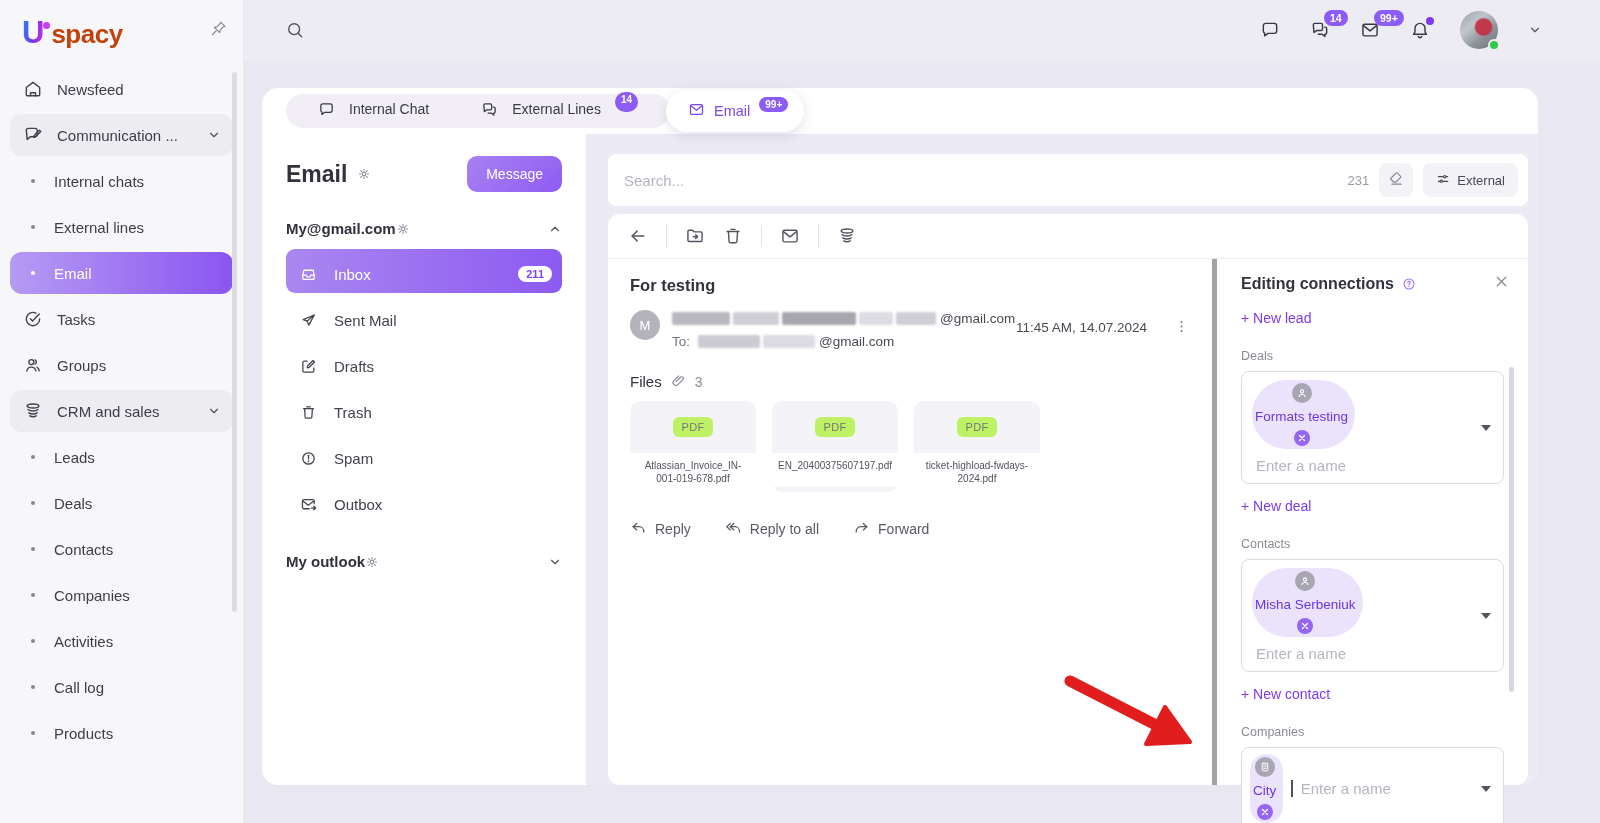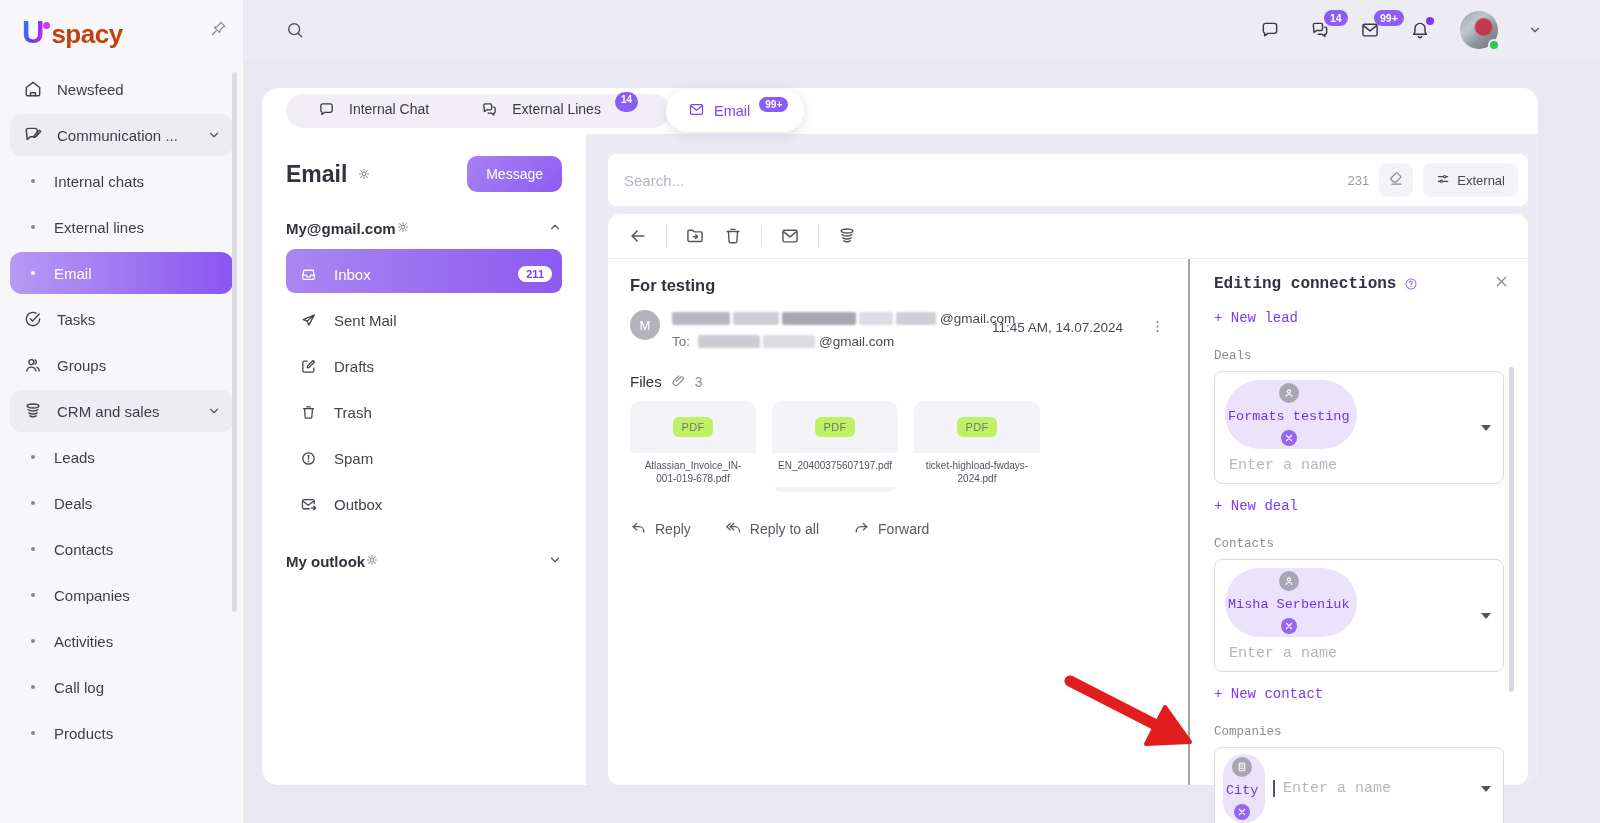--- a/index.html
+++ b/index.html
@@ -62,21 +62,21 @@
 
   .card-body { flex:1; display:flex; min-height:0; }
 
   
   .mailnav { width:324px; background:#fff; border-radius:0 0 0 16px; padding:22px 24px; flex:0 0 auto; }
   .mn-head { display:flex; align-items:center; }
   .mn-title { font-size:23px; font-weight:600; color:#33313c; margin-right:10px; }
   .gear { color:#8a8894; display:flex; cursor:pointer; }
   .msg-btn { margin-left:auto; background:linear-gradient(135deg,#a881f2,#8f5cf3); color:#fff; border:none;
              font-size:14px; padding:10px 19px; border-radius:10px; cursor:pointer; font-family:inherit; }
-  .acct-row { display:flex; align-items:flex-start; margin-top:28px; }
+  .acct-row { display:flex; align-items:center; margin-top:28px; }
   .acct-name { font-size:15px; font-weight:bold; color:#33313c; }
   .acct-row .chev { margin-left:auto; color:#55525e; display:flex; cursor:pointer; }
   .folders { margin-top:12px; }
   .folder { display:flex; align-items:center; gap:17px; height:44px; margin-bottom:2px; padding:6px 10px 0 14px;
             border-radius:9px; font-size:15px; color:#44424d; cursor:pointer; }
   .folder .f-ic { display:flex; color:#44424d; }
   .folder.active { background:linear-gradient(90deg,#a987f0,#8d5af2); color:#fff; }
   .folder.active .f-ic { color:#fff; }
   .count-pill { margin-left:auto; background:#fff; color:#7b45f0; font-size:11px; font-weight:bold;
                 border-radius:999px; padding:2px 8px; }
@@ -123,22 +123,22 @@
   .atts { display:flex; gap:16px; margin-top:11px; }
   .att { width:126px; border-radius:10px; overflow:hidden; background:#f4f3f7; cursor:pointer; }
   .att-top { height:52px; display:flex; align-items:center; justify-content:center; }
   .pdf-chip { background:#bef264; color:#77747f; font-size:11px; padding:4px 9px; border-radius:6px; letter-spacing:.3px; }
   .att-name { background:#fff; font-size:10px; color:#55525e; text-align:center; padding:6px 5px 7px; line-height:1.3; min-height:34px; }
   .actions { display:flex; gap:34px; margin-top:28px; }
   .action { display:flex; align-items:center; gap:8px; font-size:14px; color:#5b5964; cursor:pointer; }
   .action .a-ic { display:flex; color:#5b5964; }
 
   
-  .connections { width:340px; flex:0 0 auto; border-left:2px solid #a3a3a3; position:relative;
-                 padding:16px 24px 0; display:flex; flex-direction:column;font-family:Liberation Mono, monospace; }
+  .connections { width:316px; flex:0 0 auto; border-left:5px solid #a3a3a3; position:relative;
+                 padding:16px 24px 0; display:flex; flex-direction:column; }
   .cp-title-row { display:flex; align-items:center; gap:8px; }
   .cp-title { font-size:16px; font-weight:bold; color:#33313c; }
   .q-ic { color:#9a6ff5; display:flex; cursor:pointer; }
   .cp-close { position:absolute; top:14px; right:18px; color:#8a8894; cursor:pointer; display:flex; }
   .add-link { color:#7c3bf0; font-size:14px; font-weight:500; cursor:pointer; display:inline-block; }
   .lead-link { margin-top:17px; }
   .f-label { font-size:12.5px; color:#8d8a96; margin:23px 0 8px; }
   .selectbox { border:1px solid #dcdae4; border-radius:8px; background:#fff; position:relative;
                padding:8px 30px 9px 10px; cursor:text; }
   .caret { position:absolute; right:12px; top:50%; margin-top:-3px; width:0; height:0;

